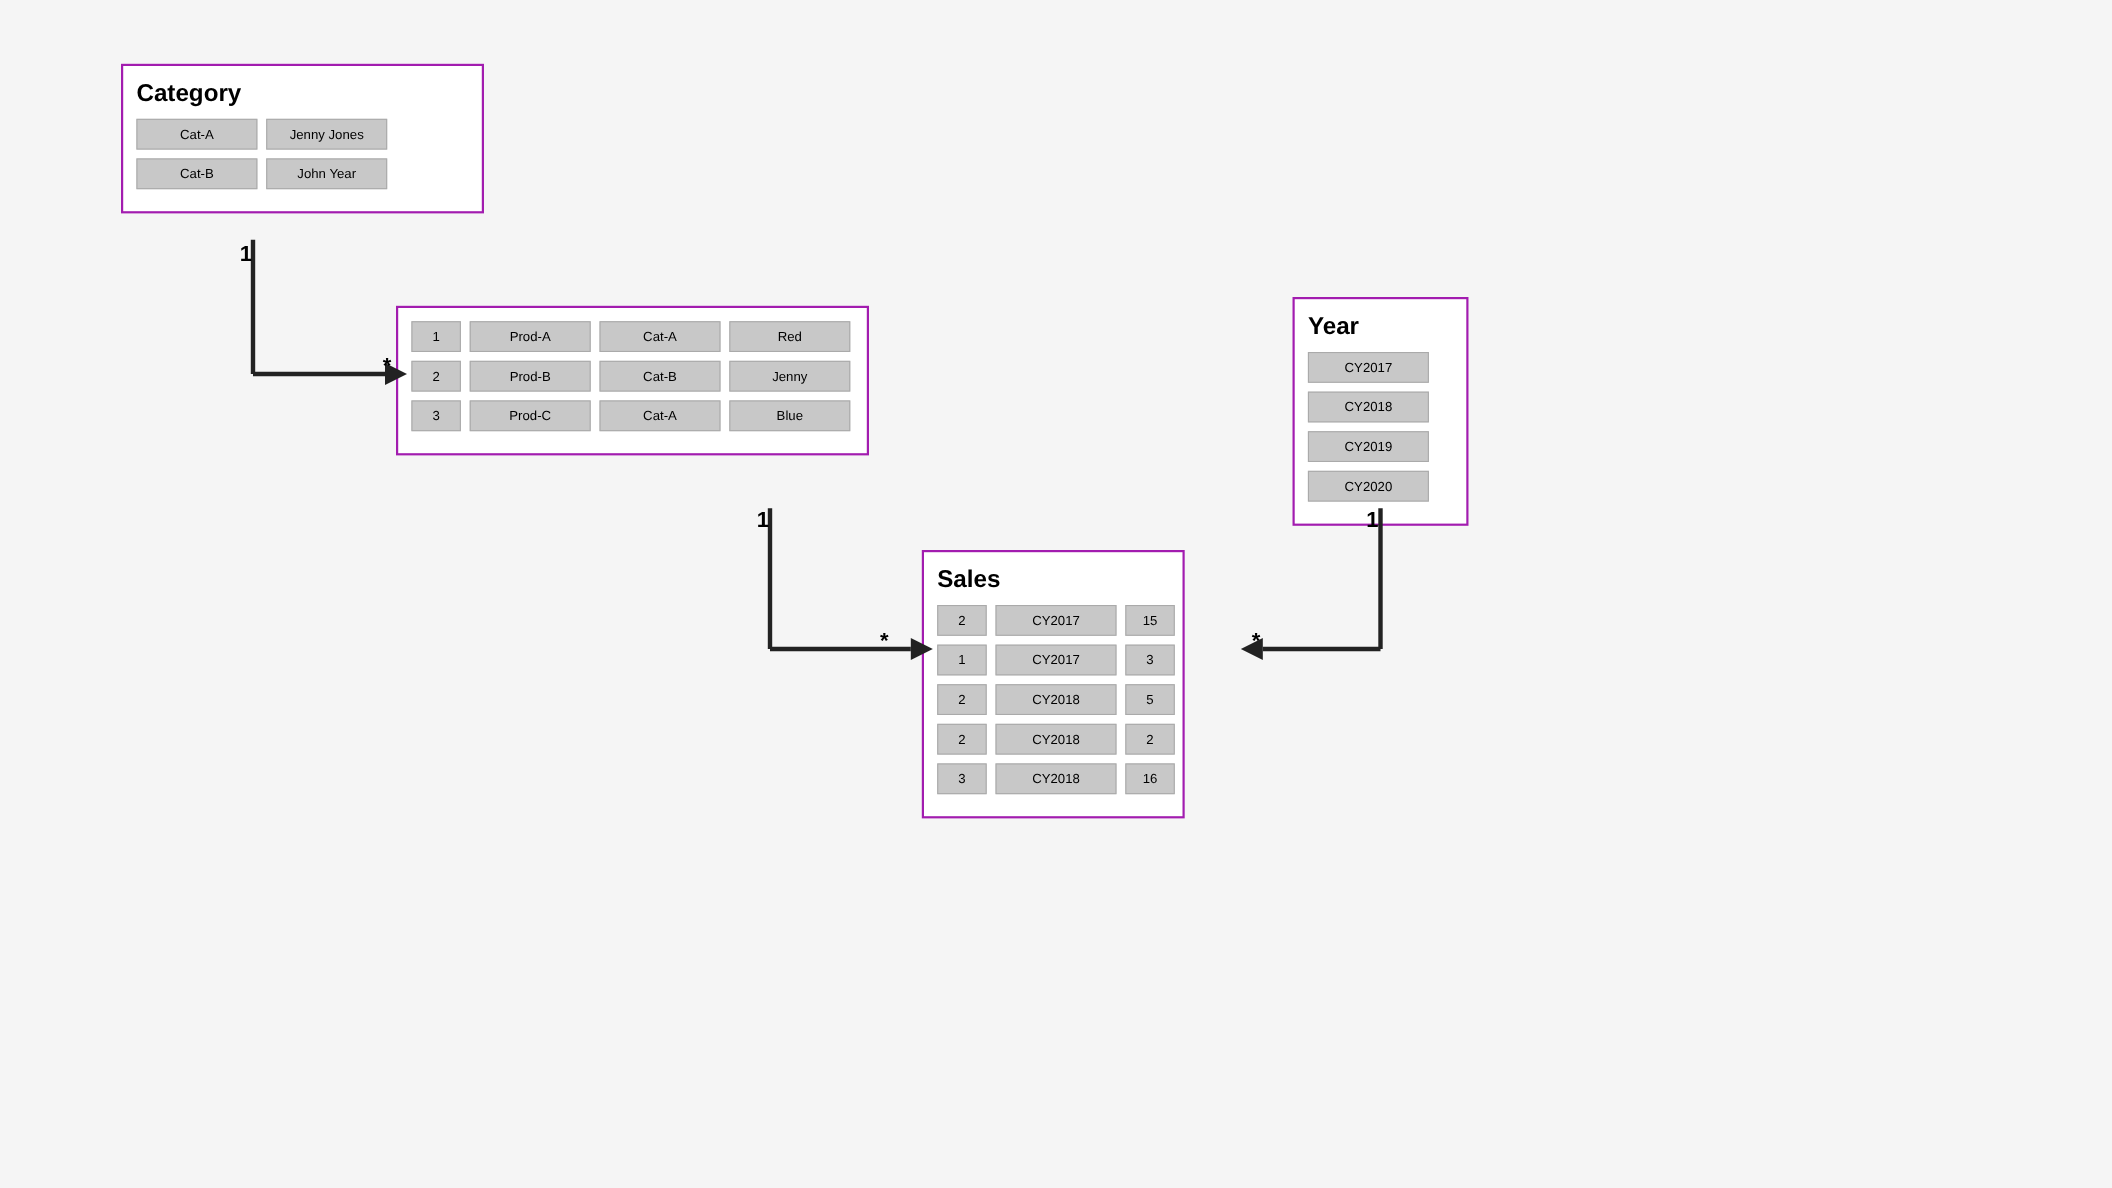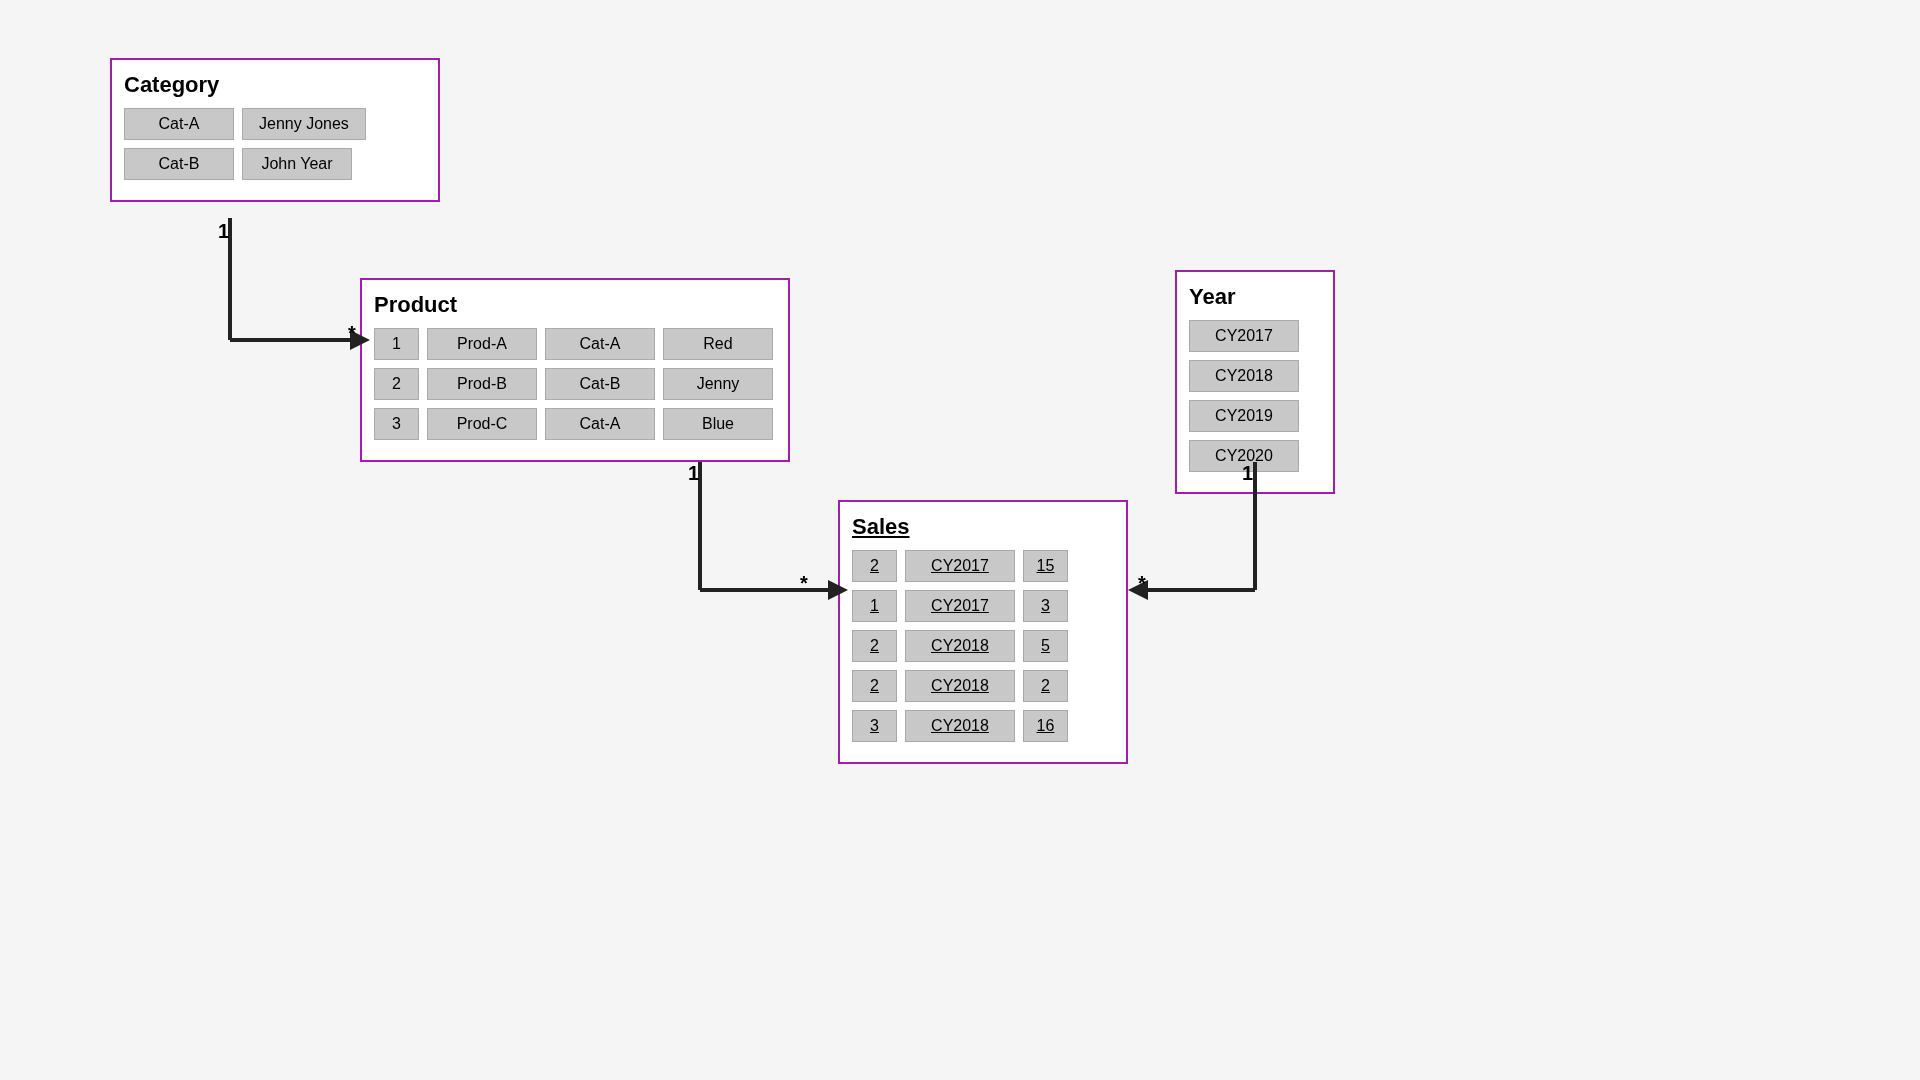--- a/index.html
+++ b/index.html
@@ -29,21 +29,21 @@
     }
     .table-row {
       display: flex;
       gap: 8px;
       margin-bottom: 8px;
     }
     .cell {
       background: #c8c8c8;
       border: 1px solid #aaa;
       padding: 6px 16px;
-      font-size: 16px;
+      font-size: 12px;
       text-align: center;
       min-width: 80px;
     }
     .cell-narrow {
       min-width: 45px;
       padding: 6px 8px;
     }
     .cell-wide {
       min-width: 110px;
     }
@@ -74,21 +74,20 @@
       <div class="cell cell-wide">Cat-A</div>
       <div class="cell cell-wide">Jenny Jones</div>
     </div>
     <div class="table-row">
       <div class="cell cell-wide">Cat-B</div>
       <div class="cell cell-wide">John Year</div>
     </div>
   </div>
 
   <div class="table-box" style="left: 360px; top: 278px; width: 430px;">
-    <div class="table-title">Product</div>
     <div class="table-row">
       <div class="cell cell-narrow">1</div>
       <div class="cell cell-wide">Prod-A</div>
       <div class="cell cell-wide">Cat-A</div>
       <div class="cell cell-wide">Red</div>
     </div>
     <div class="table-row">
       <div class="cell cell-narrow">2</div>
       <div class="cell cell-wide">Prod-B</div>
       <div class="cell cell-wide">Cat-B</div>
@@ -111,21 +110,21 @@
       <div class="cell cell-wide">CY2018</div>
     </div>
     <div class="table-row">
       <div class="cell cell-wide">CY2019</div>
     </div>
     <div class="table-row">
       <div class="cell cell-wide">CY2020</div>
     </div>
   </div>
 
-  <div class="table-box" style="left: 838px; top: 500px; width: 290px; text-decoration: underline;">
+  <div class="table-box" style="left: 838px; top: 500px; width: 239px;">
     <div class="table-title">Sales</div>
     <div class="table-row">
       <div class="cell cell-narrow">2</div>
       <div class="cell cell-wide">CY2017</div>
       <div class="cell cell-narrow">15</div>
     </div>
     <div class="table-row">
       <div class="cell cell-narrow">1</div>
       <div class="cell cell-wide">CY2017</div>
       <div class="cell cell-narrow">3</div>

